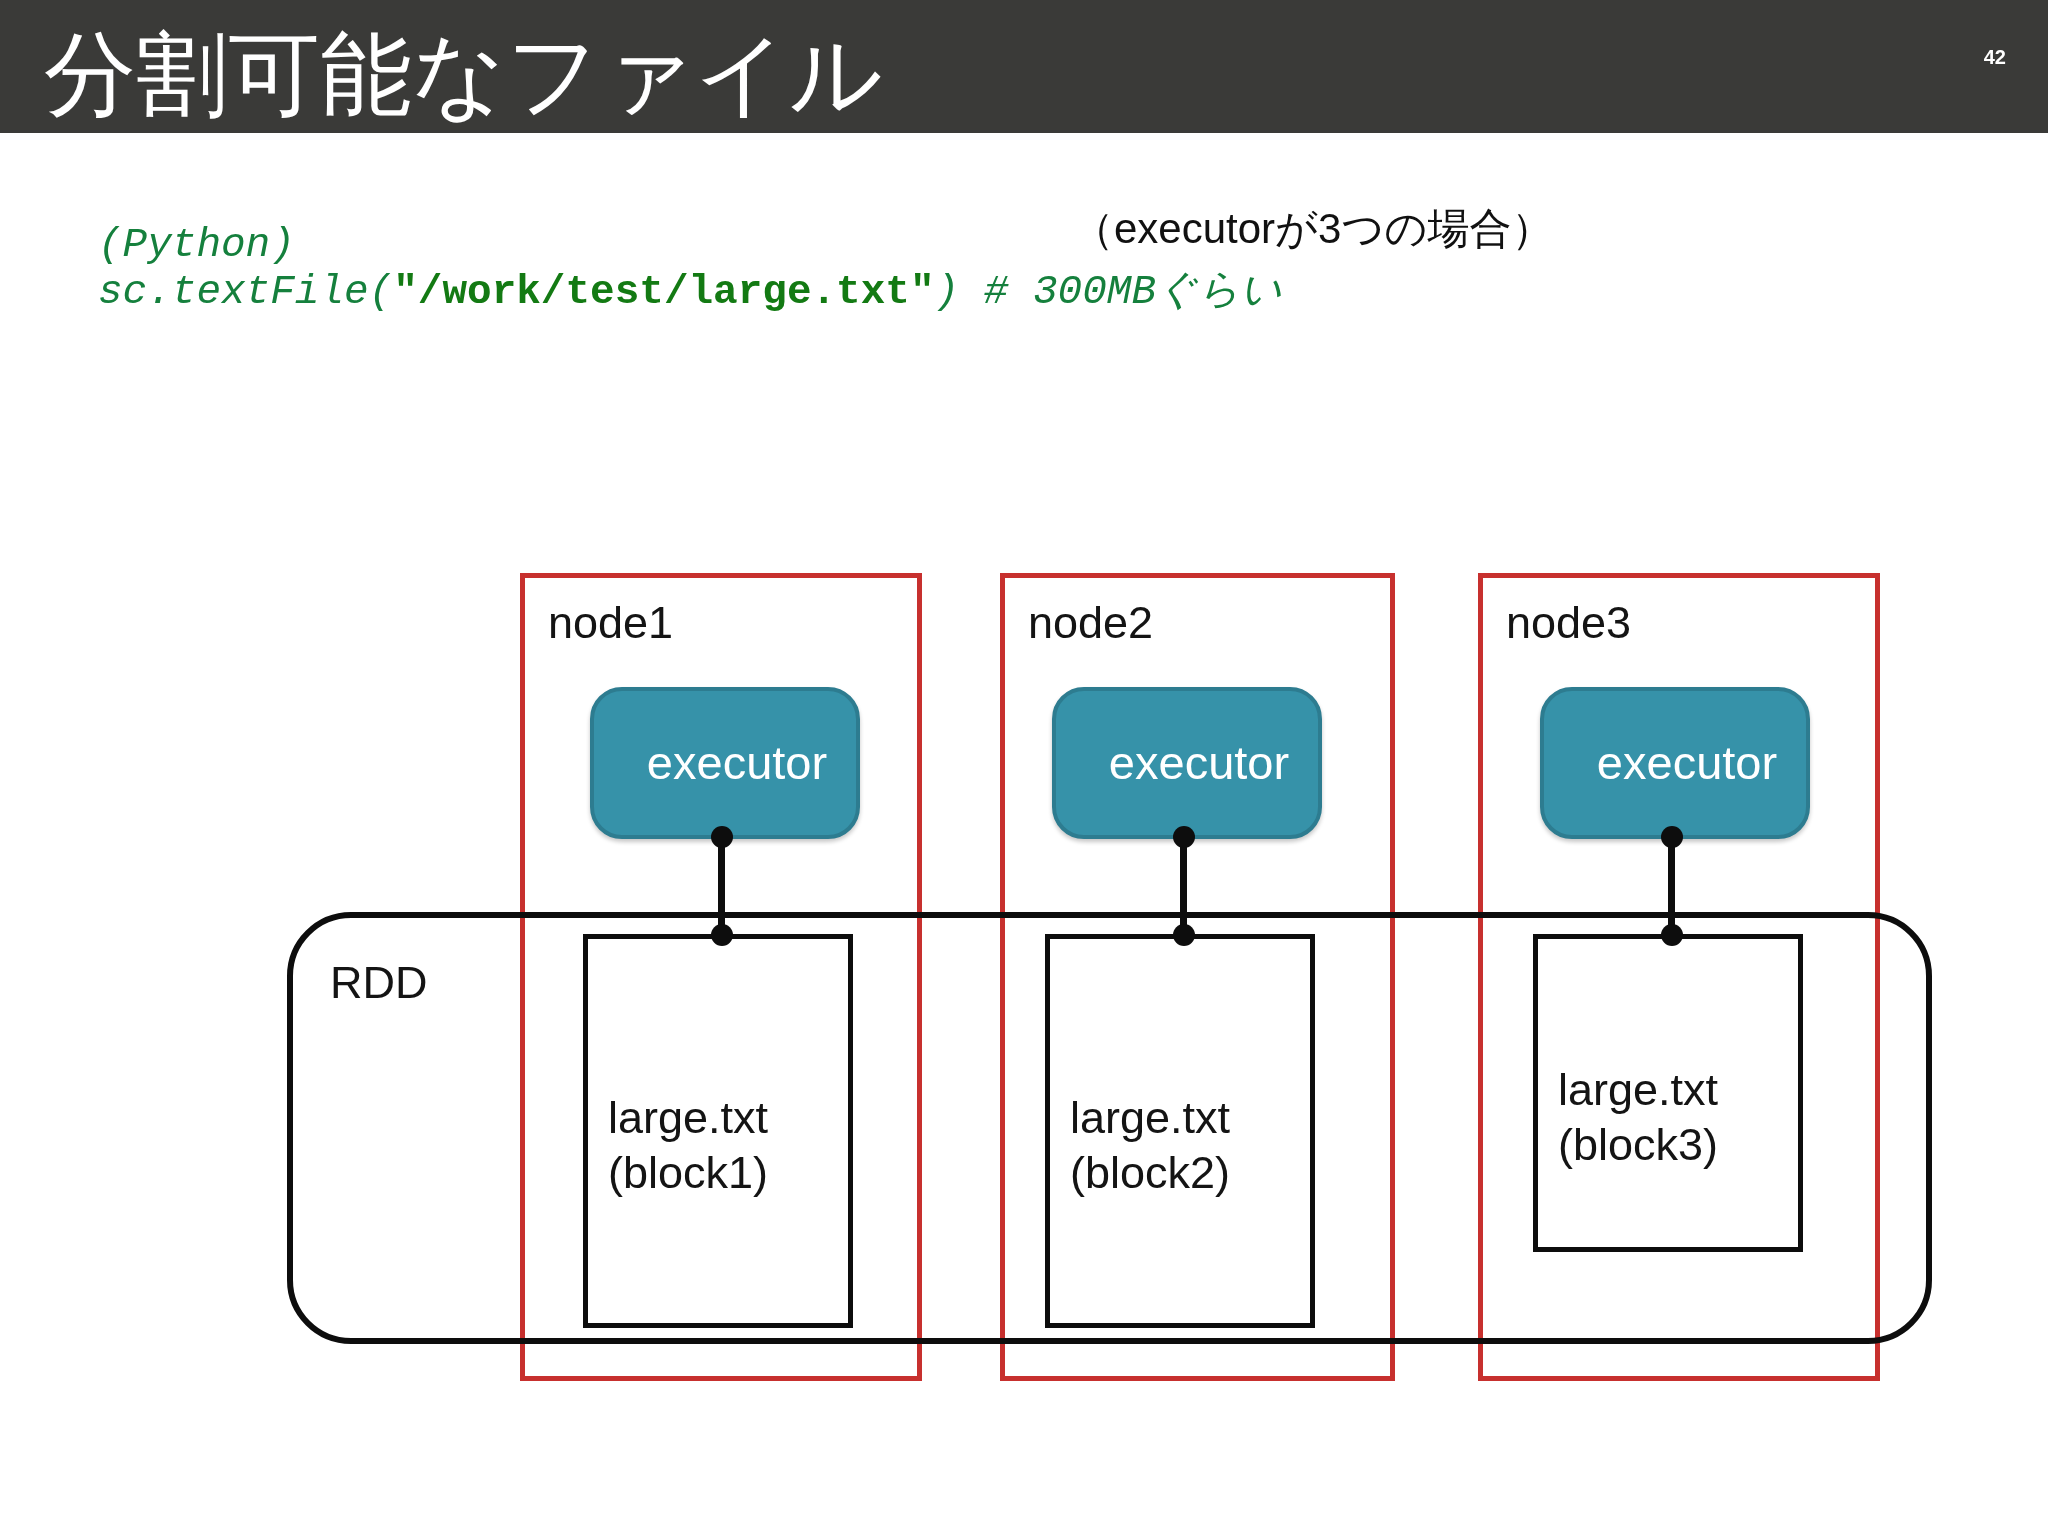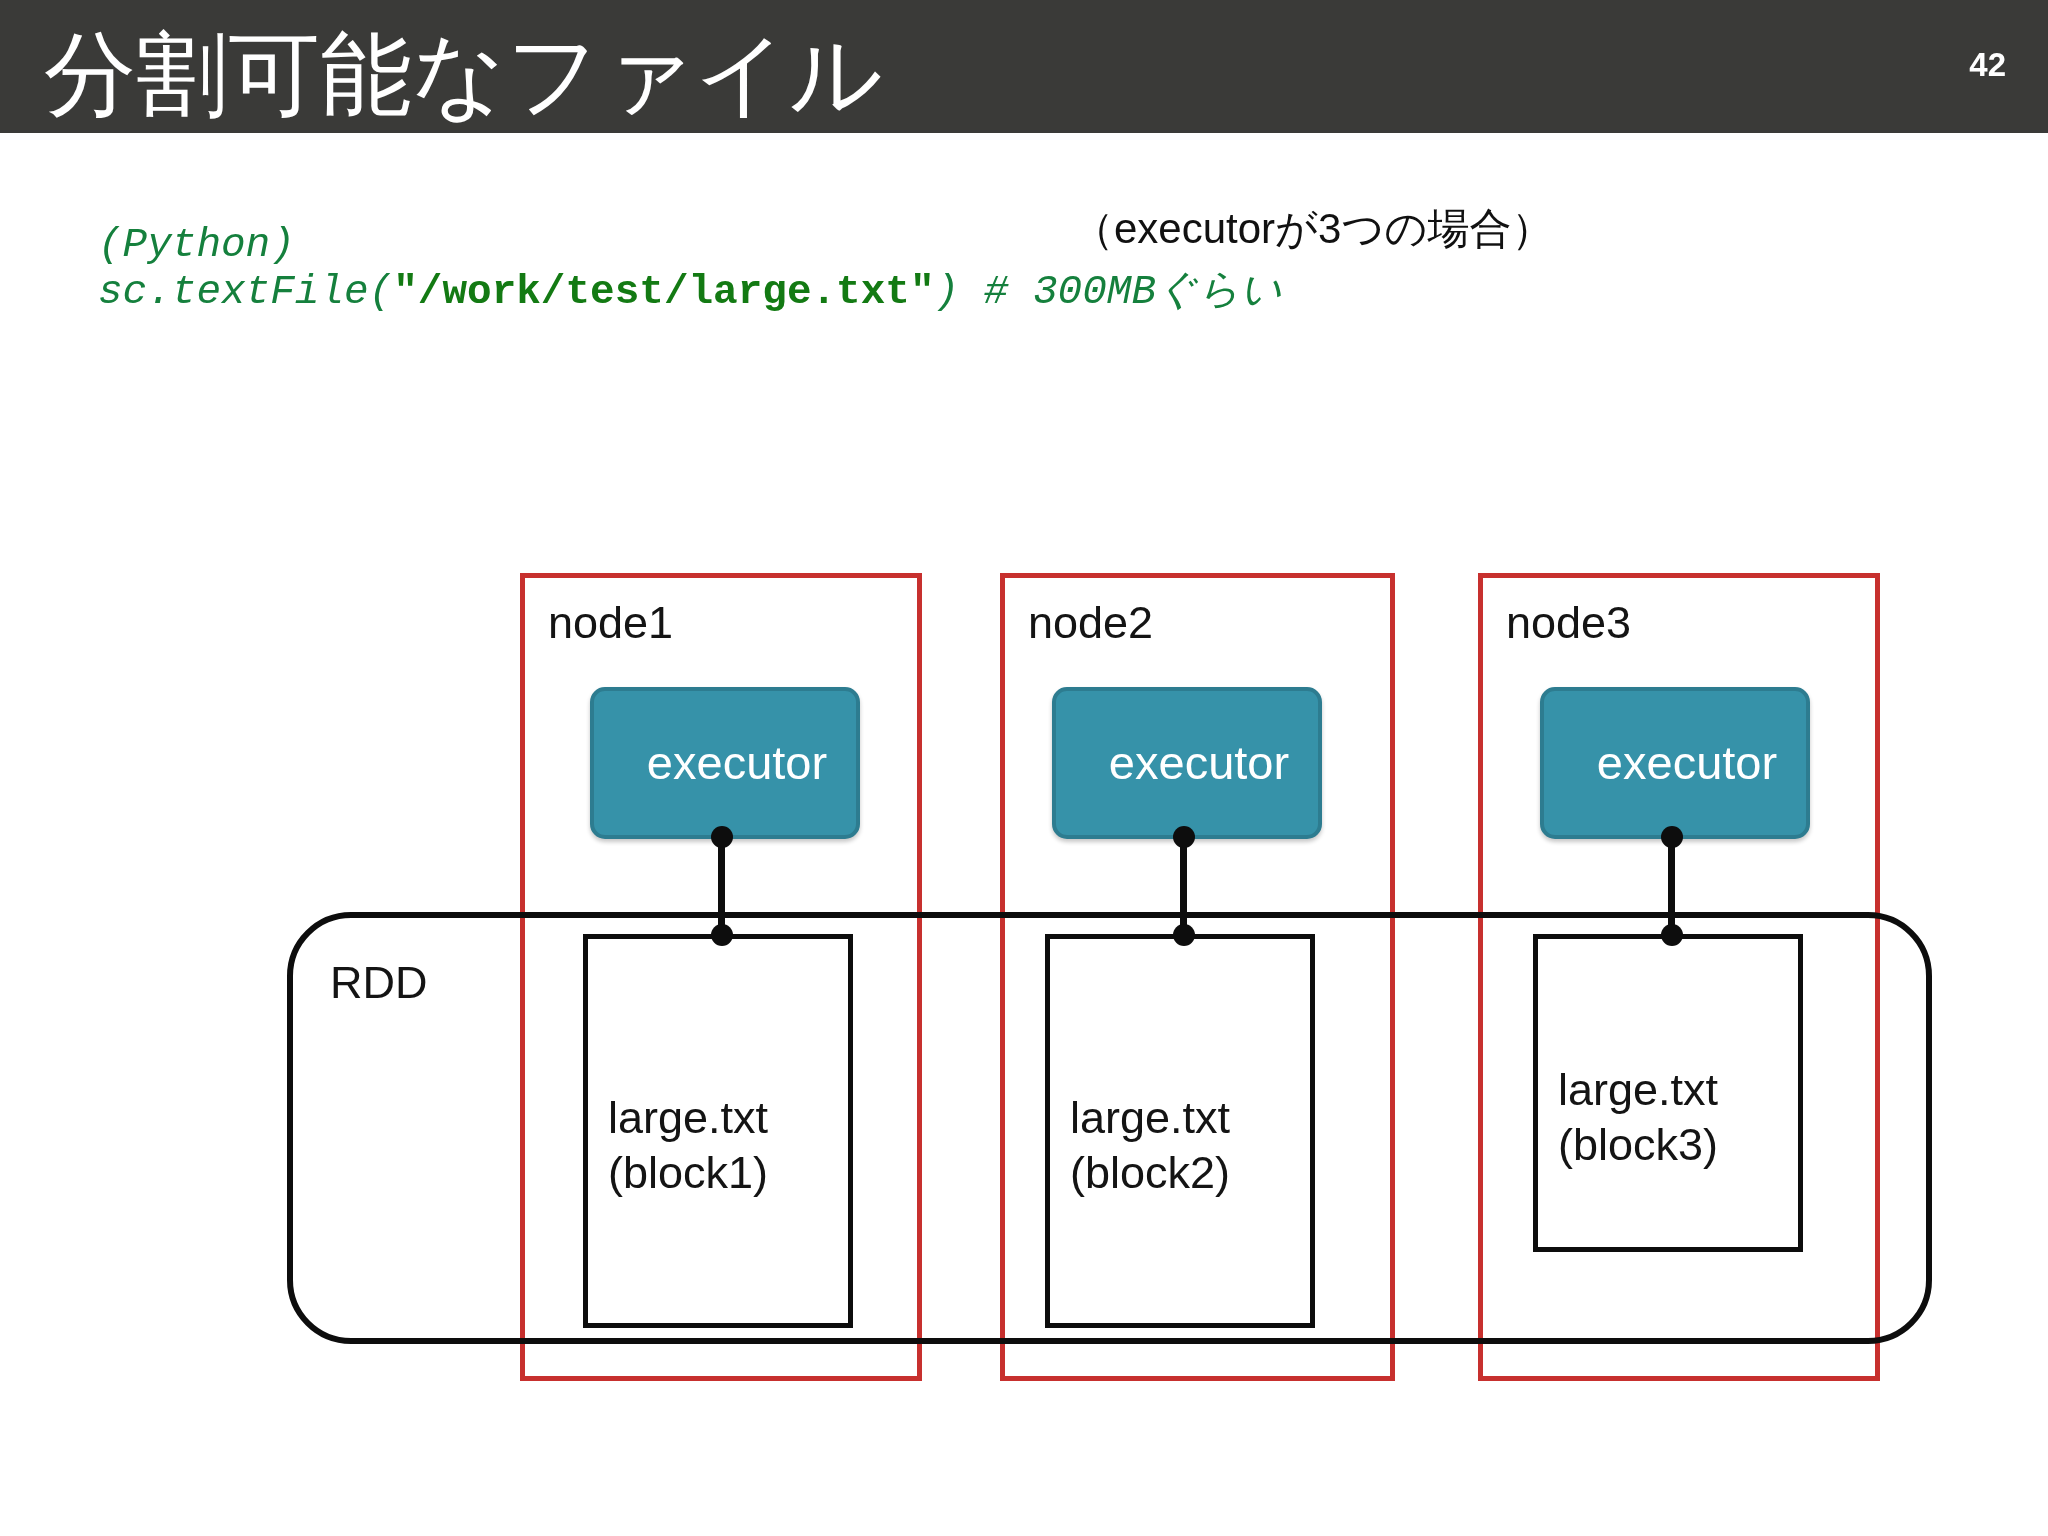--- a/index.html
+++ b/index.html
@@ -32,21 +32,21 @@
     color: #ffffff;
     font-family: "Liberation Sans", sans-serif;
     font-weight: 400;
     letter-spacing: 0px;
     white-space: nowrap;
   }
   #page-number {
     position: absolute;
     right: 42px;
     top: 46px;
-    font-size: 33px;
+    font-size: 20px;
     font-weight: bold;
     color: #ffffff;
     font-family: "Liberation Sans", sans-serif;
   }
 
   
   #code-block {
     position: absolute;
     left: 98px;
     top: 222px;
@@ -92,21 +92,21 @@
     line-height: 50px;
     color: #141414;
     white-space: nowrap;
   }
 
   .executor-box {
     position: absolute;
     box-sizing: border-box;
     background: #3692a9;
     border: 4px solid #2d7c90;
-    border-radius: 15px;
+    border-radius: 32px;
     display: flex;
     align-items: center;
     justify-content: center;
     box-shadow: 0 3px 4px rgba(0,0,0,0.22);
     padding-left: 24px;
   }
   .executor-label {
     font-size: 47px;
     color: #ffffff;
     line-height: 50px;

